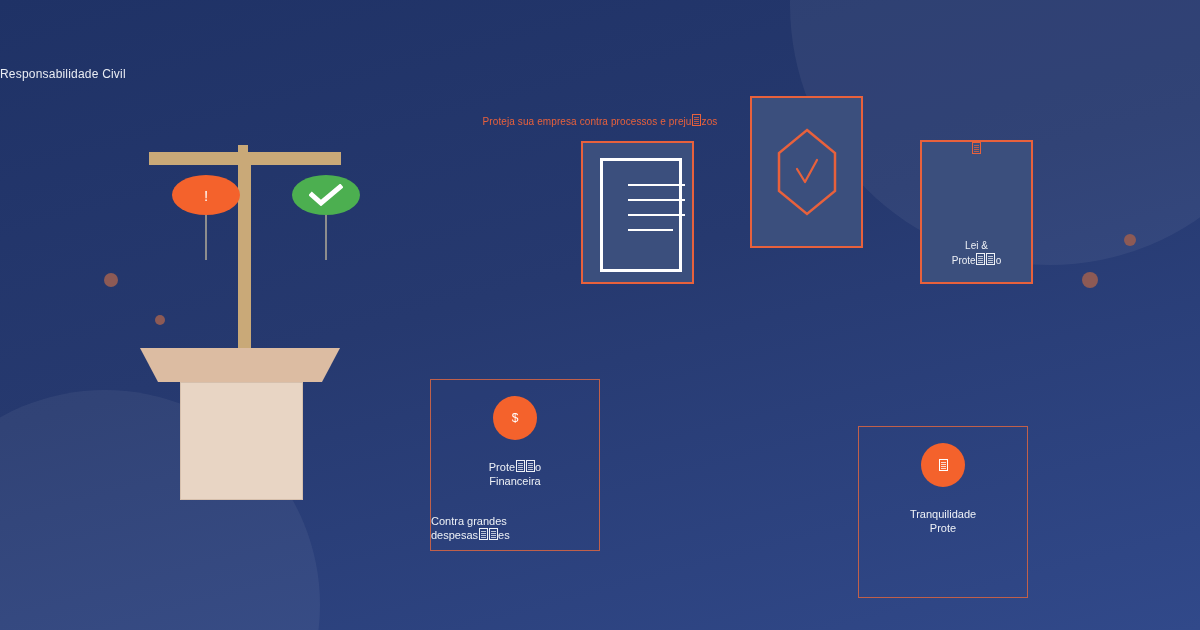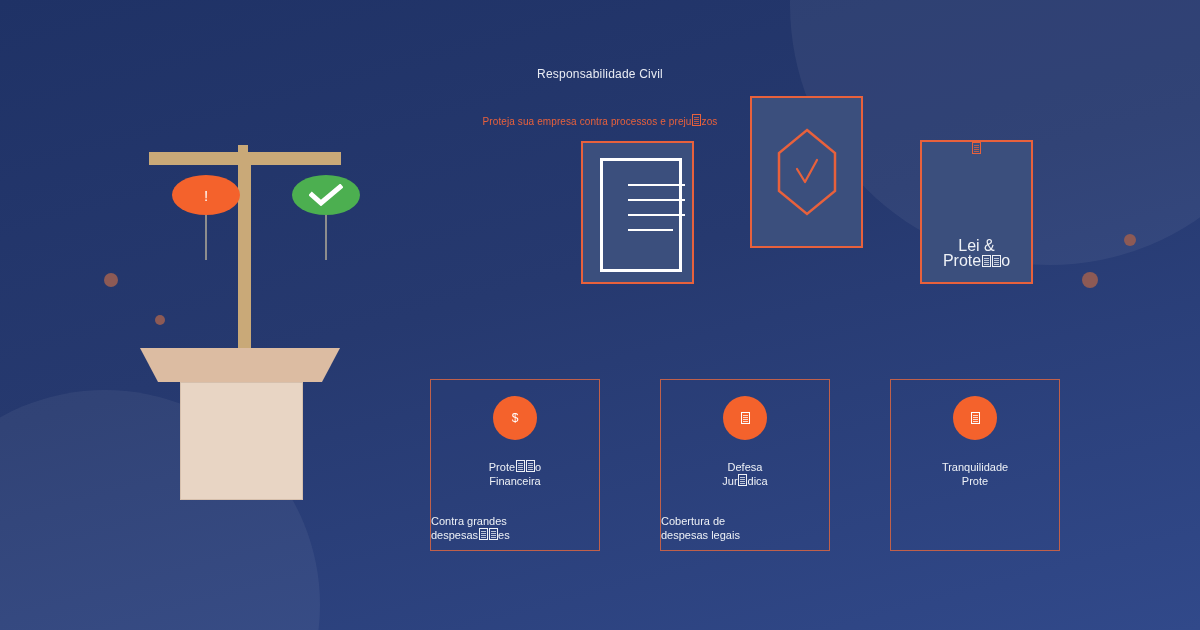--- a/index.html
+++ b/index.html
@@ -33,46 +33,46 @@
   .check-svg{display:block;}
   .string{position:absolute;width:2px;background:#8d8d8d;}
   .string-left{left:205px;top:214px;height:46px;}
   .string-right{left:325px;top:214px;height:46px;}
   .platform{position:absolute;left:140px;top:348px;width:200px;height:34px;
             background:#dcbca2;clip-path:polygon(0 0,100% 0,91% 100%,9% 100%);}
   .column{position:absolute;left:180px;top:382px;width:121px;height:116px;
           background:#e8d5c4;border:1px solid #d6c0ad;}
 
   
-  .title{position:absolute;left:0;right:0;top:67px;text-align:center;
+  .title{position:absolute;left:0;right:0;top:67px;
          color:#e9ecf3;font-size:12px;letter-spacing:.2px;}
   .subtitle{position:absolute;left:0;right:0;top:114px;text-align:center;
             color:#e8613c;font-size:10px;letter-spacing:.1px;}
 
   
   .panel{position:absolute;border:2px solid #e8613c;background:#3b4f7d;}
   .panel-doc{left:581px;top:141px;width:109px;height:139px;}
   .panel-shield{left:750px;top:96px;width:109px;height:148px;}
   .panel-law{left:920px;top:140px;width:109px;height:140px;
              display:flex;flex-direction:column;align-items:center;}
   .doc-inner{position:absolute;left:17px;top:15px;width:76px;height:108px;
              border:3px solid #ffffff;}
   .doc-line{position:absolute;height:2px;background:#ffffff;left:25px;}
   .hex-wrap{position:absolute;left:0;top:0;width:100%;height:100%;
             display:flex;align-items:center;justify-content:center;}
   .law-glyph{margin-top:41px;color:#e8613c;font-size:12px;line-height:1;}
   .law-text{position:absolute;left:0;right:0;bottom:14px;text-align:center;
-            color:#eef1f6;font-size:16px;line-height:15px;}
+            color:#eef1f6;font-size:10px;line-height:15px;}
 
   
   .card{position:absolute;top:379px;width:168px;height:170px;
         border:1px solid #c0604a;background:#37498f0d;}
   .card-1{left:430px;}
   .card-2{left:660px;}
-  .card-3{left:890px;}
+  .card-3{left:858px;margin-top:47px;}
   .card-icon{position:absolute;left:50%;transform:translateX(-50%);top:16px;
              width:44px;height:44px;border-radius:50%;background:#f4622c;
              display:flex;align-items:center;justify-content:center;}
   .card-icon span{color:#ffffff;font-size:12px;line-height:1;}
   .card-title{position:absolute;left:0;right:0;top:80px;text-align:center;
               color:#eef1f6;font-size:11px;line-height:14px;}
   .card-desc{position:absolute;left:0;right:0;top:134px;
              color:#eef1f6;font-size:11px;line-height:14px;}
   .tofu{display:inline-block;width:7px;height:10px;border:1px solid currentColor;
         vertical-align:-1px;margin:0 .5px;position:relative;}
@@ -146,33 +146,20 @@
     <div class="card-title">
       <span>Prote</span><span class="tofu"></span><span class="tofu"></span><span>o</span><br>
       <span>Financeira</span>
     </div>
     <div class="card-desc">
       <span>Contra grandes</span><br>
       <span>despesas</span><span class="tofu"></span><span class="tofu"></span><span>es</span>
     </div>
   </div>
 
-  <div class="card card-2">
-    <div class="card-icon">
-      <span class="tofu"></span>
-    </div>
-    <div class="card-title">
-      <span>Defesa</span><br>
-      <span>Jur</span><span class="tofu"></span><span>dica</span>
-    </div>
-    <div class="card-desc">
-      <span>Cobertura de</span><br>
-      <span>despesas legais</span>
-    </div>
-  </div>
 
   <div class="card card-3">
     <div class="card-icon">
       <span class="tofu"></span>
     </div>
     <div class="card-title">
       <span>Tranquilidade</span><br>
       <span>Prote</span>
     </div>
   </div>

